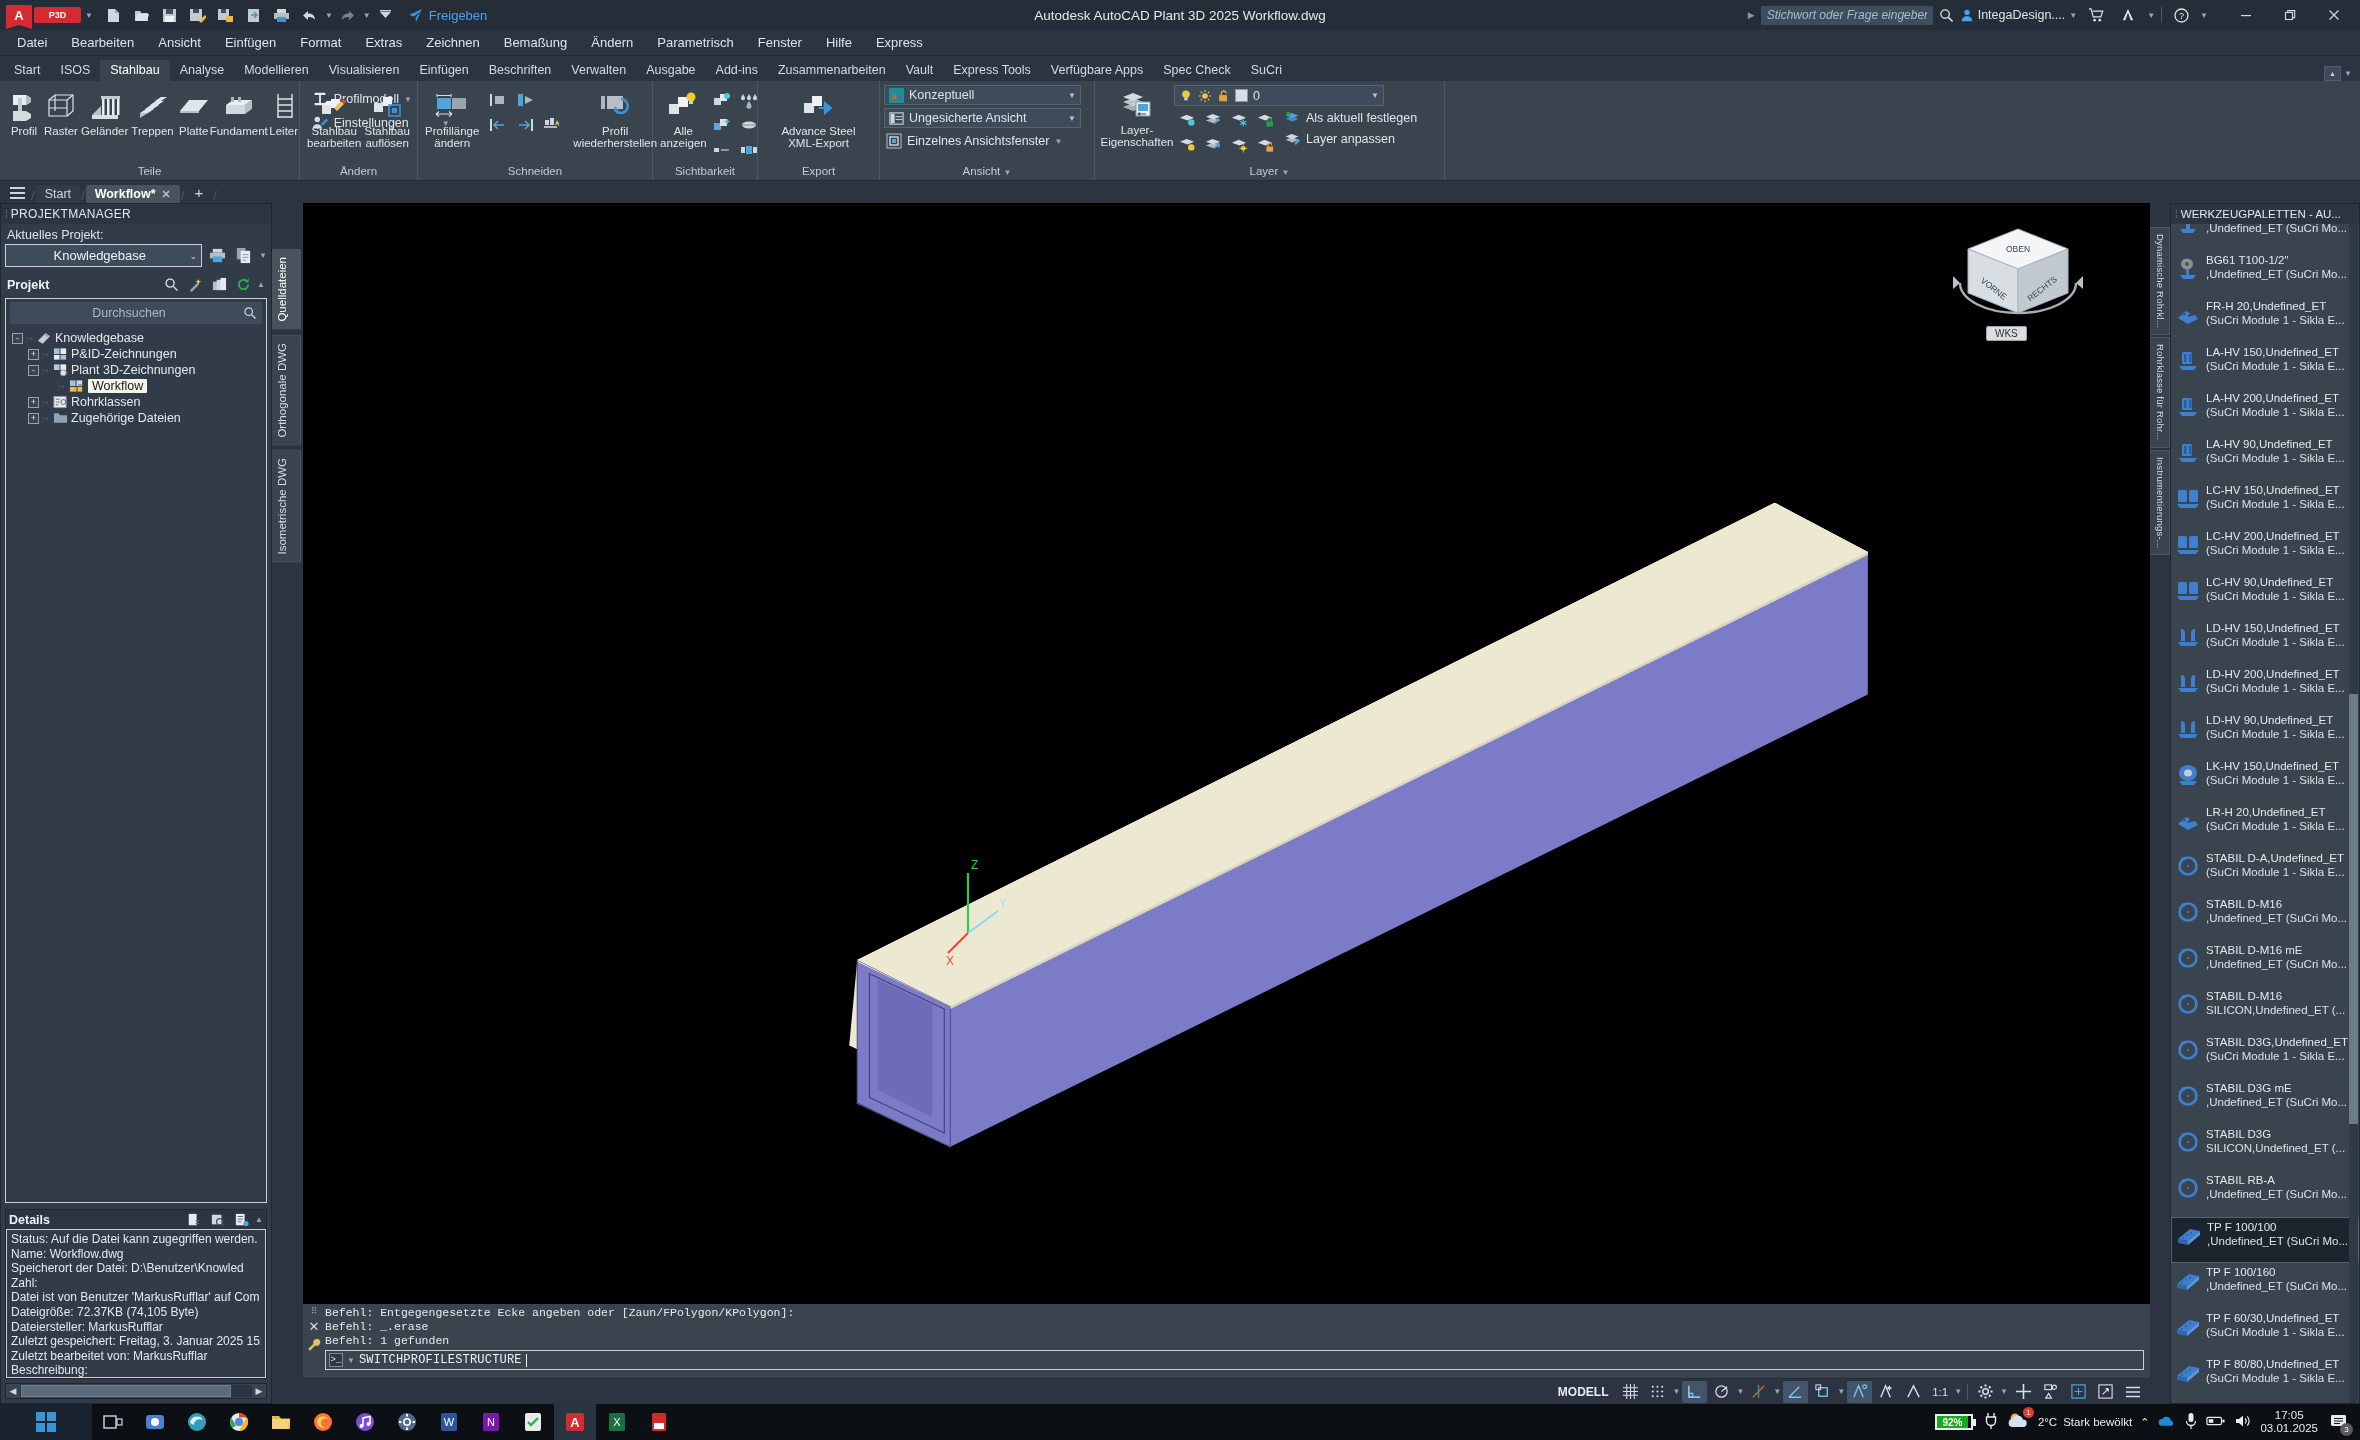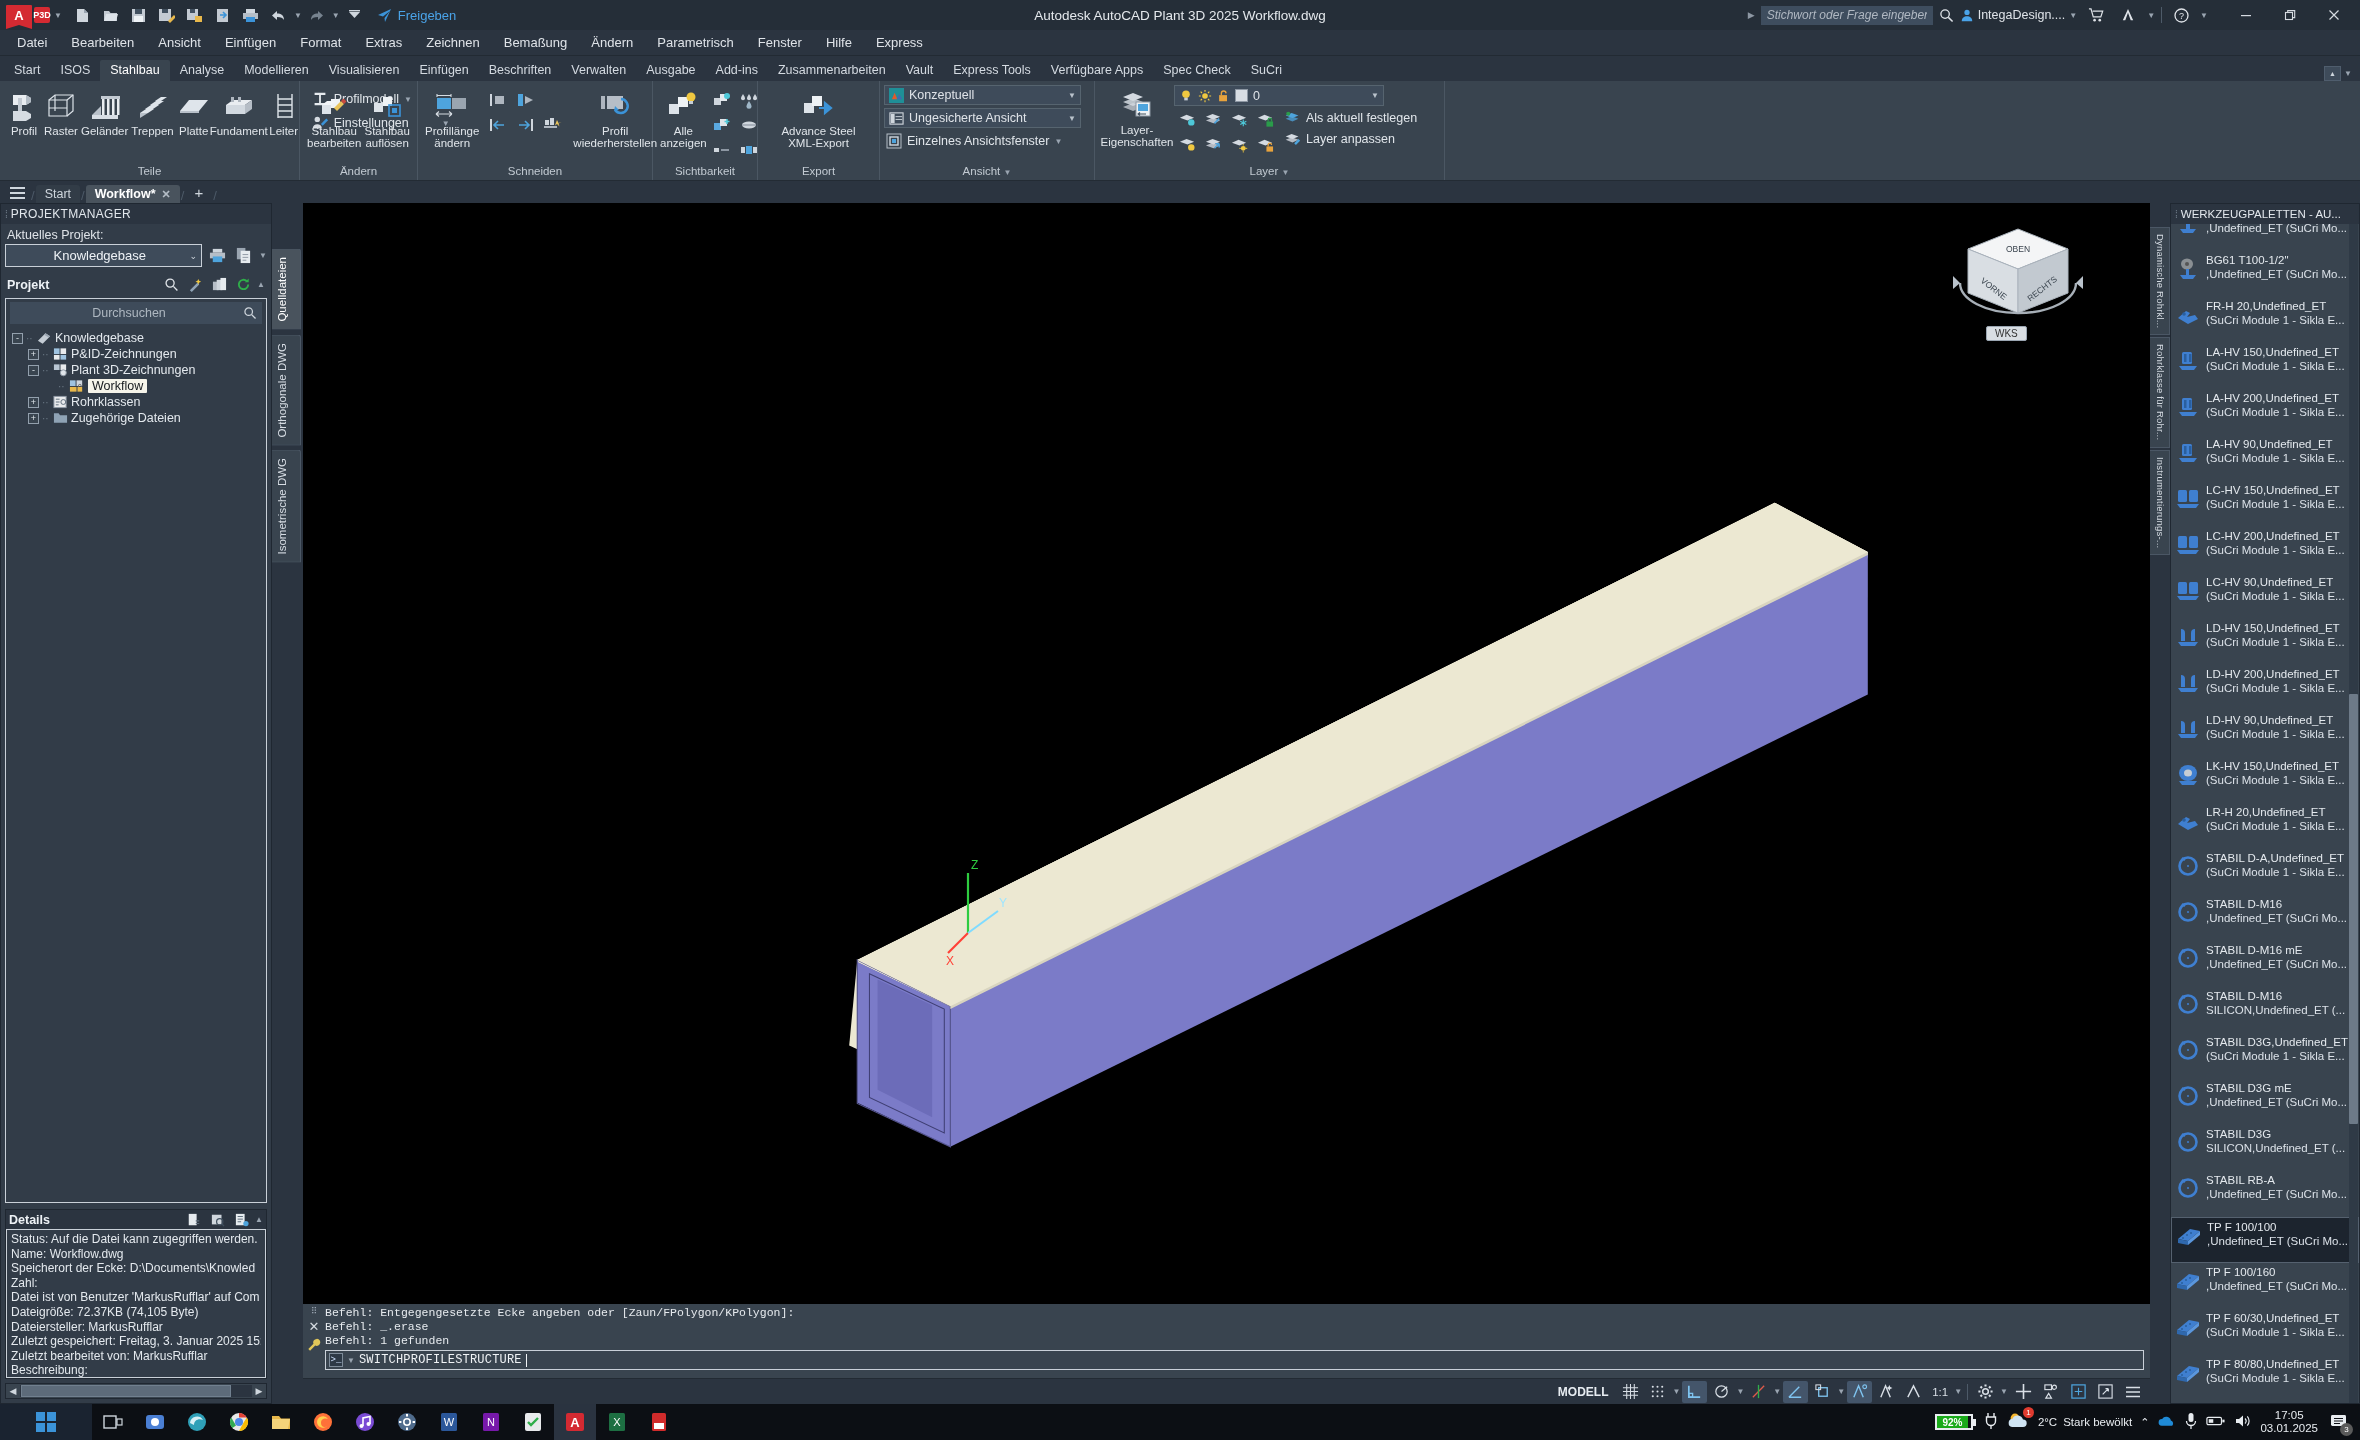--- a/index.html
+++ b/index.html
@@ -12,21 +12,21 @@
     -webkit-font-smoothing:antialiased;
   }
   .app { position:relative; width:2360px; height:1440px; display:flex; flex-direction:column; }
 
   
   .titlebar { height:30px; background:#252e38; display:flex; align-items:center; position:relative; flex:none; }
   .qat { display:flex; align-items:center; gap:2px; padding-left:6px; }
   .logo-a { width:26px; height:20px; background:#d42a32; color:#fff; font-weight:bold; font-size:13px;
             display:flex; align-items:center; justify-content:center; position:relative; border-radius:1px 1px 0 0;}
   .logo-a:after{content:"";position:absolute;bottom:-4px;left:0;border-left:13px solid #d42a32;border-right:13px solid #d42a32;border-bottom:4px solid transparent;}
-  .logo-p3d { width:16px;height:16px;background:#d42a32;color:#fff;font-size:9px;font-weight:bold;display:flex;align-items:center;justify-content:center;border-radius:2px;margin-left:2px;}
+  .logo-p3d { width:47px;height:16px;background:#d42a32;color:#fff;font-size:9px;font-weight:bold;display:flex;align-items:center;justify-content:center;border-radius:2px;margin-left:2px;}
   .qbtn { width:26px;height:24px;display:flex;align-items:center;justify-content:center;color:#c8ced6;cursor:pointer; }
   .qbtn svg{display:block;}
   .tiny-caret{font-size:8px;color:#9aa5b1;}
   .share { display:flex;align-items:center;gap:5px;color:#4aa3e8;font-size:13px;margin-left:6px;cursor:pointer;}
   .title-center { position:absolute; left:0; right:0; text-align:center; font-size:13.5px; color:#e4e8ec; pointer-events:none; }
   .title-right { margin-left:auto; display:flex; align-items:center; gap:6px; padding-right:4px; }
   .searchbox { display:flex;align-items:center;gap:6px; }
   .search-caret{color:#8d97a3;font-size:9px;}
   .search-input { width:172px;height:19px;background:#3e4d5e;border:none;color:#b8c0ca;font-style:italic;font-size:12px;padding:0 6px;font-family:"Liberation Sans",sans-serif; }
   .search-input::placeholder{color:#b0b8c2;font-style:italic;}
@@ -1000,21 +1000,21 @@
                       </g>
                       <circle cx="12.5" cy="12" r="3" fill="#4ea4dd"></circle>
                     </svg>
                   </span>
                 <span class="tiny-caret">▲</span>
               </span>
             </div>
             <div class="details-body" id="details">
                 <div>Status: Auf die Datei kann zugegriffen werden.</div>
                 <div>Name: Workflow.dwg</div>
-                <div>Speicherort der Ecke: D:\Documents\Knowled</div>
+                <div>Speicherort der Datei: D:\Benutzer\Knowled</div>
                 <div>Zahl:</div>
                 <div>Datei ist von Benutzer 'MarkusRufflar' auf Com</div>
                 <div>Dateigröße: 72.37KB (74,105 Byte)</div>
                 <div>Dateiersteller:  MarkusRufflar</div>
                 <div>Zuletzt gespeichert: Freitag, 3. Januar 2025 15:</div>
                 <div>Zuletzt bearbeitet von: MarkusRufflar</div>
                 <div>Beschreibung:</div>
               </div>
           </div>
 

